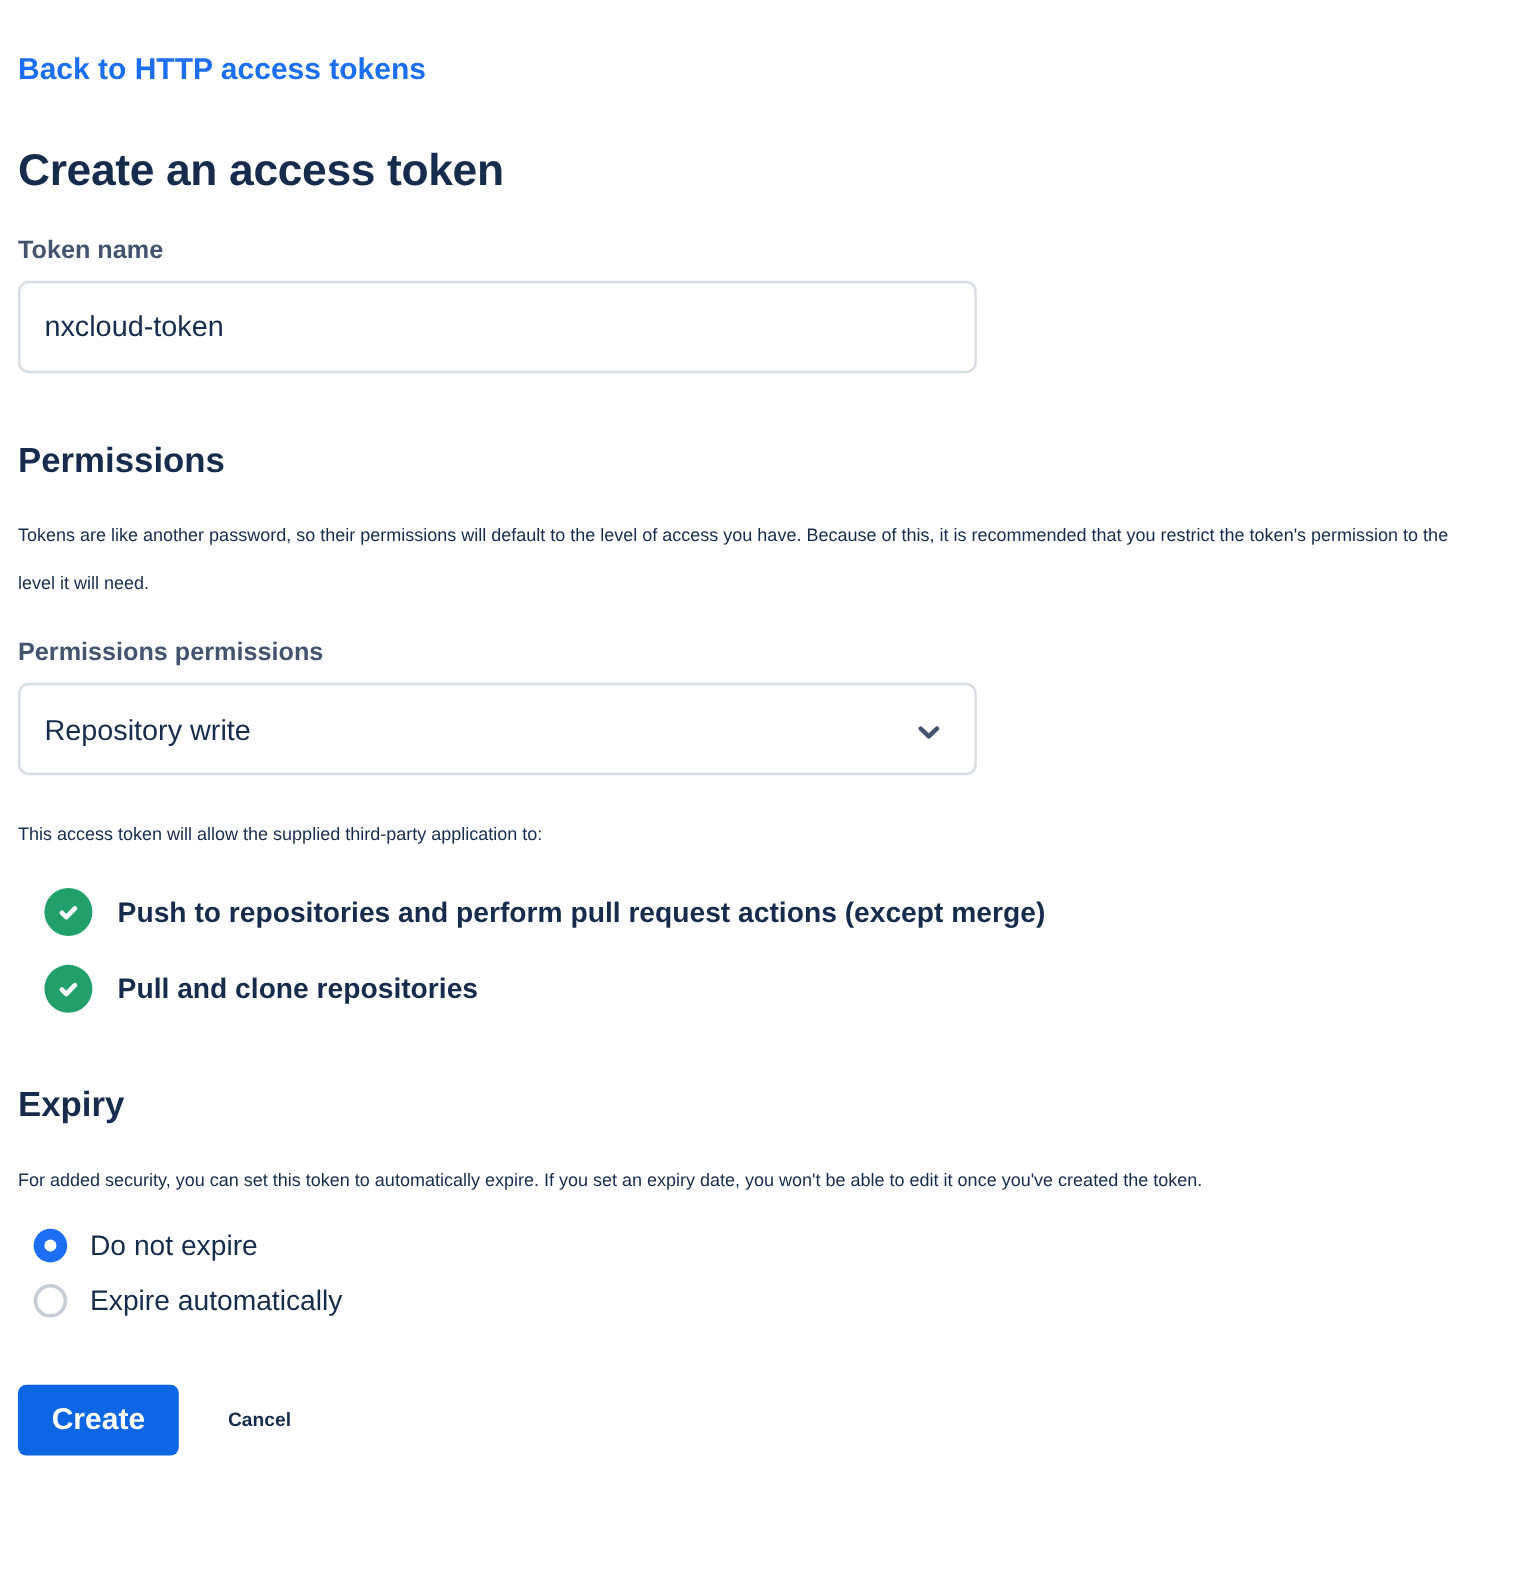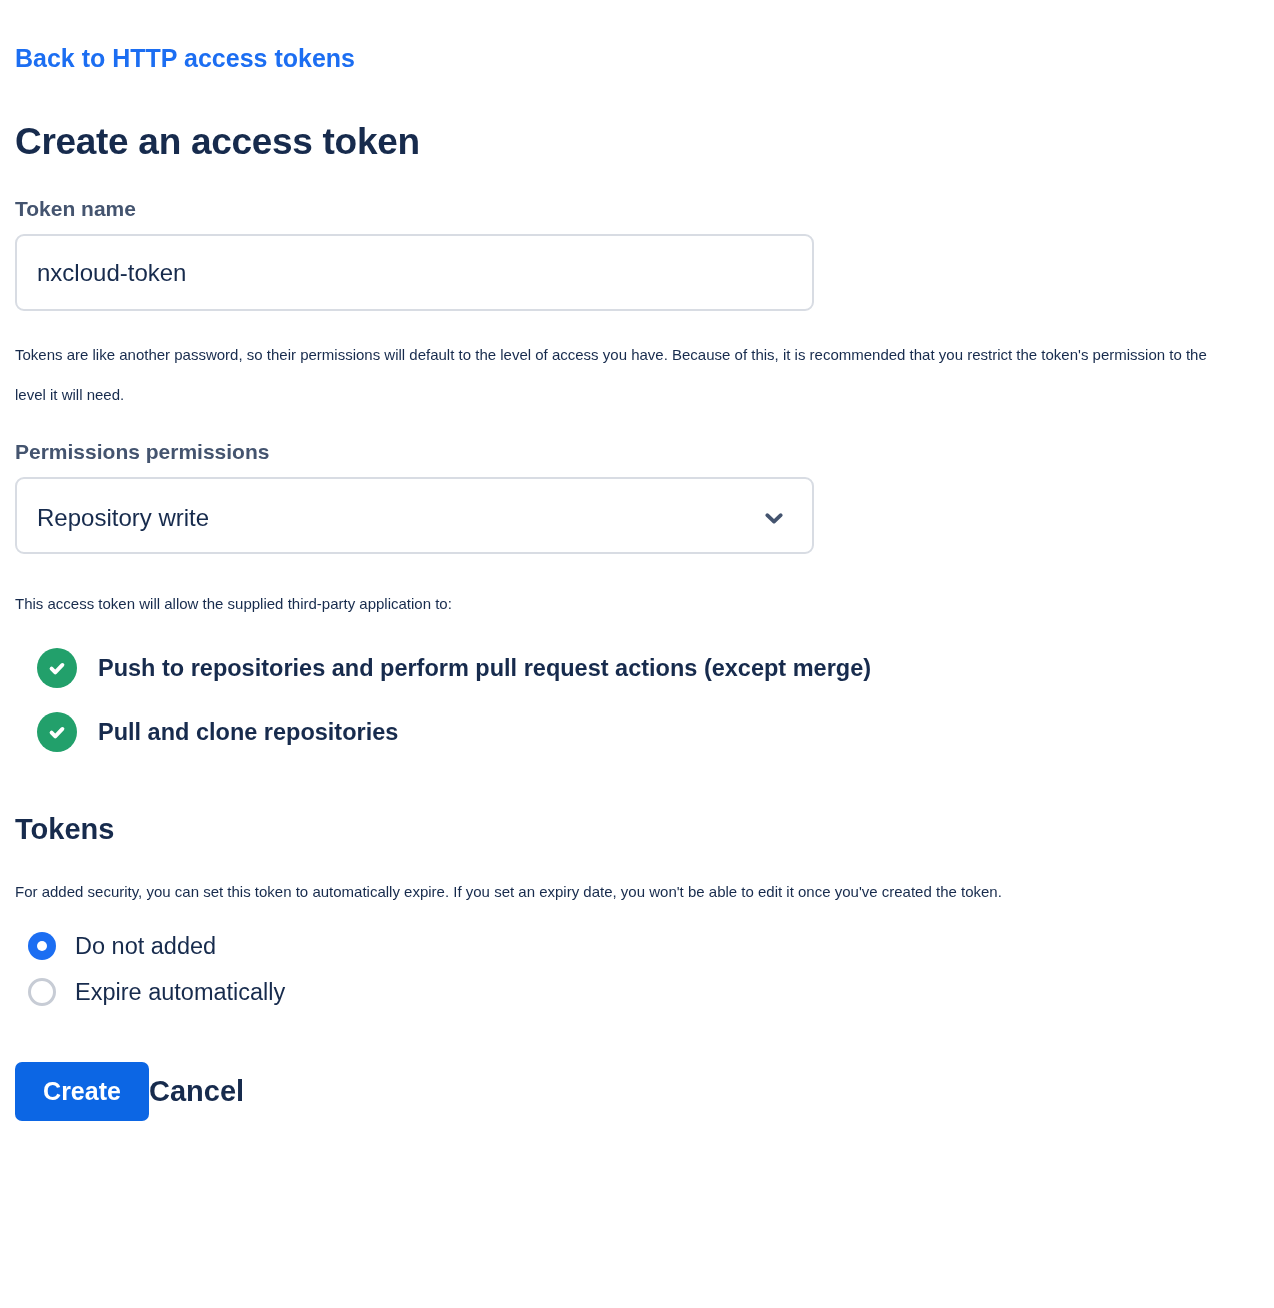--- a/index.html
+++ b/index.html
@@ -158,42 +158,44 @@
     border: none;
     border-radius: 7px;
     background: var(--button_blue, #0C66E4);
     color: #ffffff;
     font-family: "Liberation Sans", sans-serif;
     font-size: 25px;
     font-weight: 600;
     cursor: pointer;
   }
   .cancel-btn {
+    margin-left: 41px;
     border: none;
     background: transparent;
     font-family: "Liberation Sans", sans-serif;
-    font-size: 29px;
+    font-size: 16px;
     font-weight: 600;
     color: var(--text_dark, #172B4D);
     cursor: pointer;
     padding: 0;
   }
 </style>
 </head>
 <body>
 
 <div class="page">
 
   <a class="back-link" href="#">Back to HTTP access tokens</a>
 
   <h1 class="page-title">Create an access token</h1>
 
   <div class="field-label">Token name</div>
   <input class="text-input" type="text" value="nxcloud-token" style="">
 
+  <h2 class="section-heading">Permissions</h2>
   <p class="body-text">Tokens are like another password, so their permissions will default to the level of access you have. Because of this, it is recommended that you restrict the token's permission to the level it will need.</p>
 
   <div class="field-label repo-label">Permissions permissions</div>
   <div class="select-box">
     <span class="select-value">Repository write</span>
     <span>
       <svg class="chevron-icon" width="28" height="28" viewBox="0 0 24 24">
         <path d="M6.2 9.6 L12 15.1 L17.8 9.6" fill="none" stroke="#44546F" stroke-width="3.2" stroke-linecap="round" stroke-linejoin="round"></path>
       </svg>
     </span>
@@ -212,26 +214,26 @@
 
   <div class="capability-row">
     <span class="check-circle">
       <svg width="26" height="26" viewBox="0 0 24 24">
         <path d="M7 12.6 L10.4 16 L17 9.2" fill="none" stroke="#ffffff" stroke-width="3.6" stroke-linecap="round" stroke-linejoin="round"></path>
       </svg>
     </span>
     <span class="capability-text">Pull and clone repositories</span>
   </div>
 
-  <h2 class="section-heading expiry-heading">Tokens</h2>
+  <h2 class="section-heading expiry-heading">Expiry</h2>
   <p class="body-text">For added security, you can set this token to automatically expire. If you set an expiry date, you won't be able to edit it once you've created the token.</p>
 
   <label class="radio-row first">
     <span class="radio selected"></span>
-    <span class="radio-label">Do not added</span>
+    <span class="radio-label">Do not expire</span>
   </label>
 
   <label class="radio-row">
     <span class="radio"></span>
     <span class="radio-label">Expire automatically</span>
   </label>
 
   <div class="actions">
     <button class="create-btn">Create</button>
     <button class="cancel-btn">Cancel</button>

